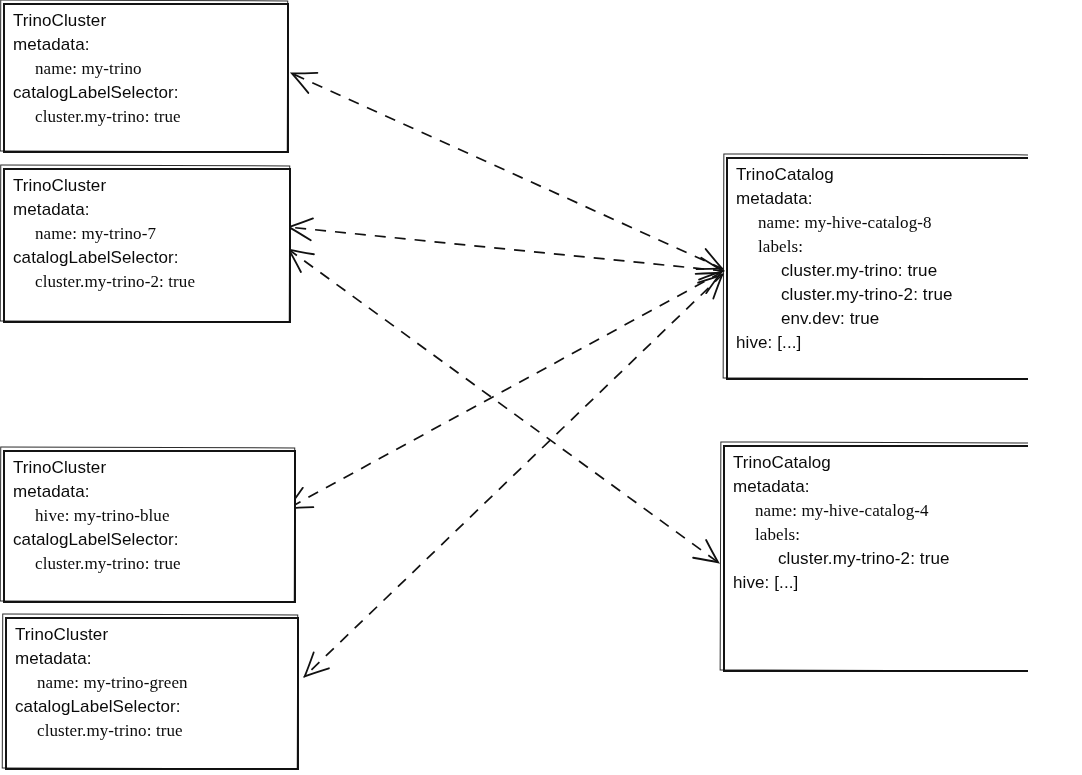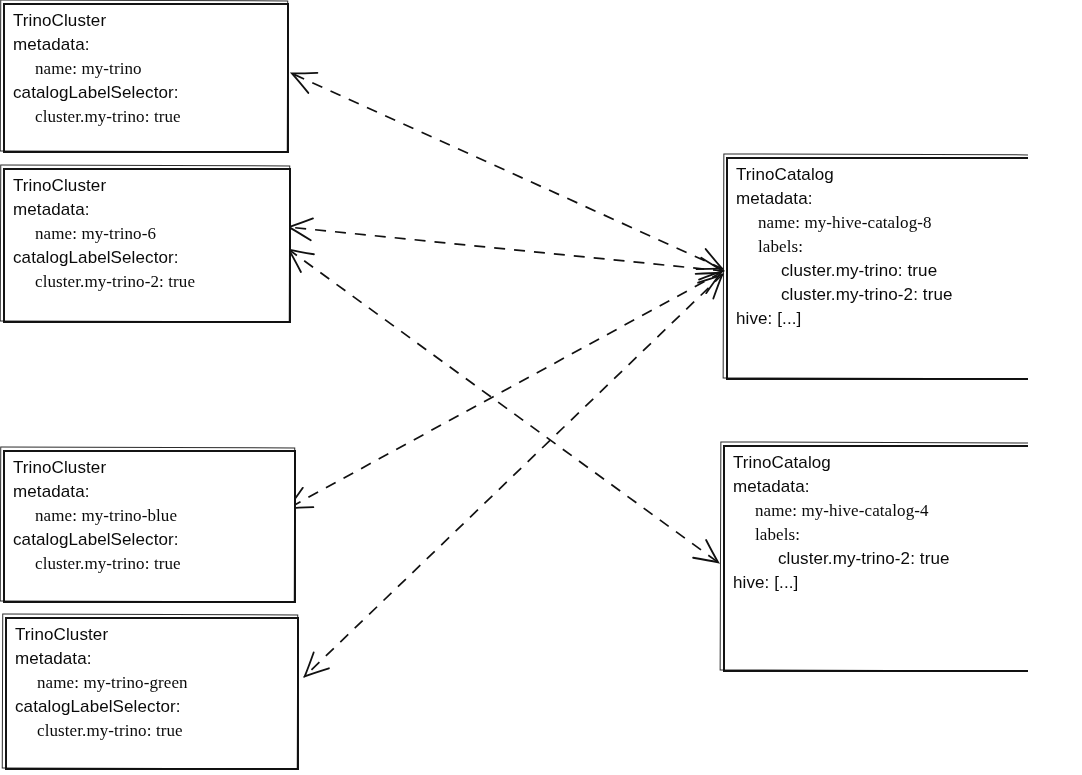--- a/index.html
+++ b/index.html
@@ -92,31 +92,31 @@
         <div class="code-line i1">name: my-trino</div>
         <div class="code-line i0">catalogLabelSelector:</div>
         <div class="code-line i1">cluster.my-trino: true</div>
       </div>
   </div>
 
   <div class="node n-cluster-2">
     <div class="node-lines">
         <div class="code-line i0">TrinoCluster</div>
         <div class="code-line i0">metadata:</div>
-        <div class="code-line i1">name: my-trino-6</div>
+        <div class="code-line i1">name: my-trino-7</div>
         <div class="code-line i0">catalogLabelSelector:</div>
         <div class="code-line i1">cluster.my-trino-2: true</div>
       </div>
   </div>
 
   <div class="node n-cluster-3">
     <div class="node-lines">
         <div class="code-line i0">TrinoCluster</div>
         <div class="code-line i0">metadata:</div>
-        <div class="code-line i1">name: my-trino-blue</div>
+        <div class="code-line i1">hive: my-trino-blue</div>
         <div class="code-line i0">catalogLabelSelector:</div>
         <div class="code-line i1">cluster.my-trino: true</div>
       </div>
   </div>
 
   <div class="node n-cluster-4">
     <div class="node-lines">
         <div class="code-line i0">TrinoCluster</div>
         <div class="code-line i0">metadata:</div>
         <div class="code-line i1">name: my-trino-green</div>
@@ -126,20 +126,21 @@
   </div>
 
   <div class="node n-catalog-1">
     <div class="node-lines">
         <div class="code-line i0">TrinoCatalog</div>
         <div class="code-line i0">metadata:</div>
         <div class="code-line i1">name: my-hive-catalog-8</div>
         <div class="code-line i1">labels:</div>
         <div class="code-line i2">cluster.my-trino: true</div>
         <div class="code-line i2">cluster.my-trino-2: true</div>
+        <div class="code-line i2">env.dev: true</div>
         <div class="code-line i0">hive: [...]</div>
       </div>
   </div>
 
   <div class="node n-catalog-2">
     <div class="node-lines">
         <div class="code-line i0">TrinoCatalog</div>
         <div class="code-line i0">metadata:</div>
         <div class="code-line i1">name: my-hive-catalog-4</div>
         <div class="code-line i1">labels:</div>

